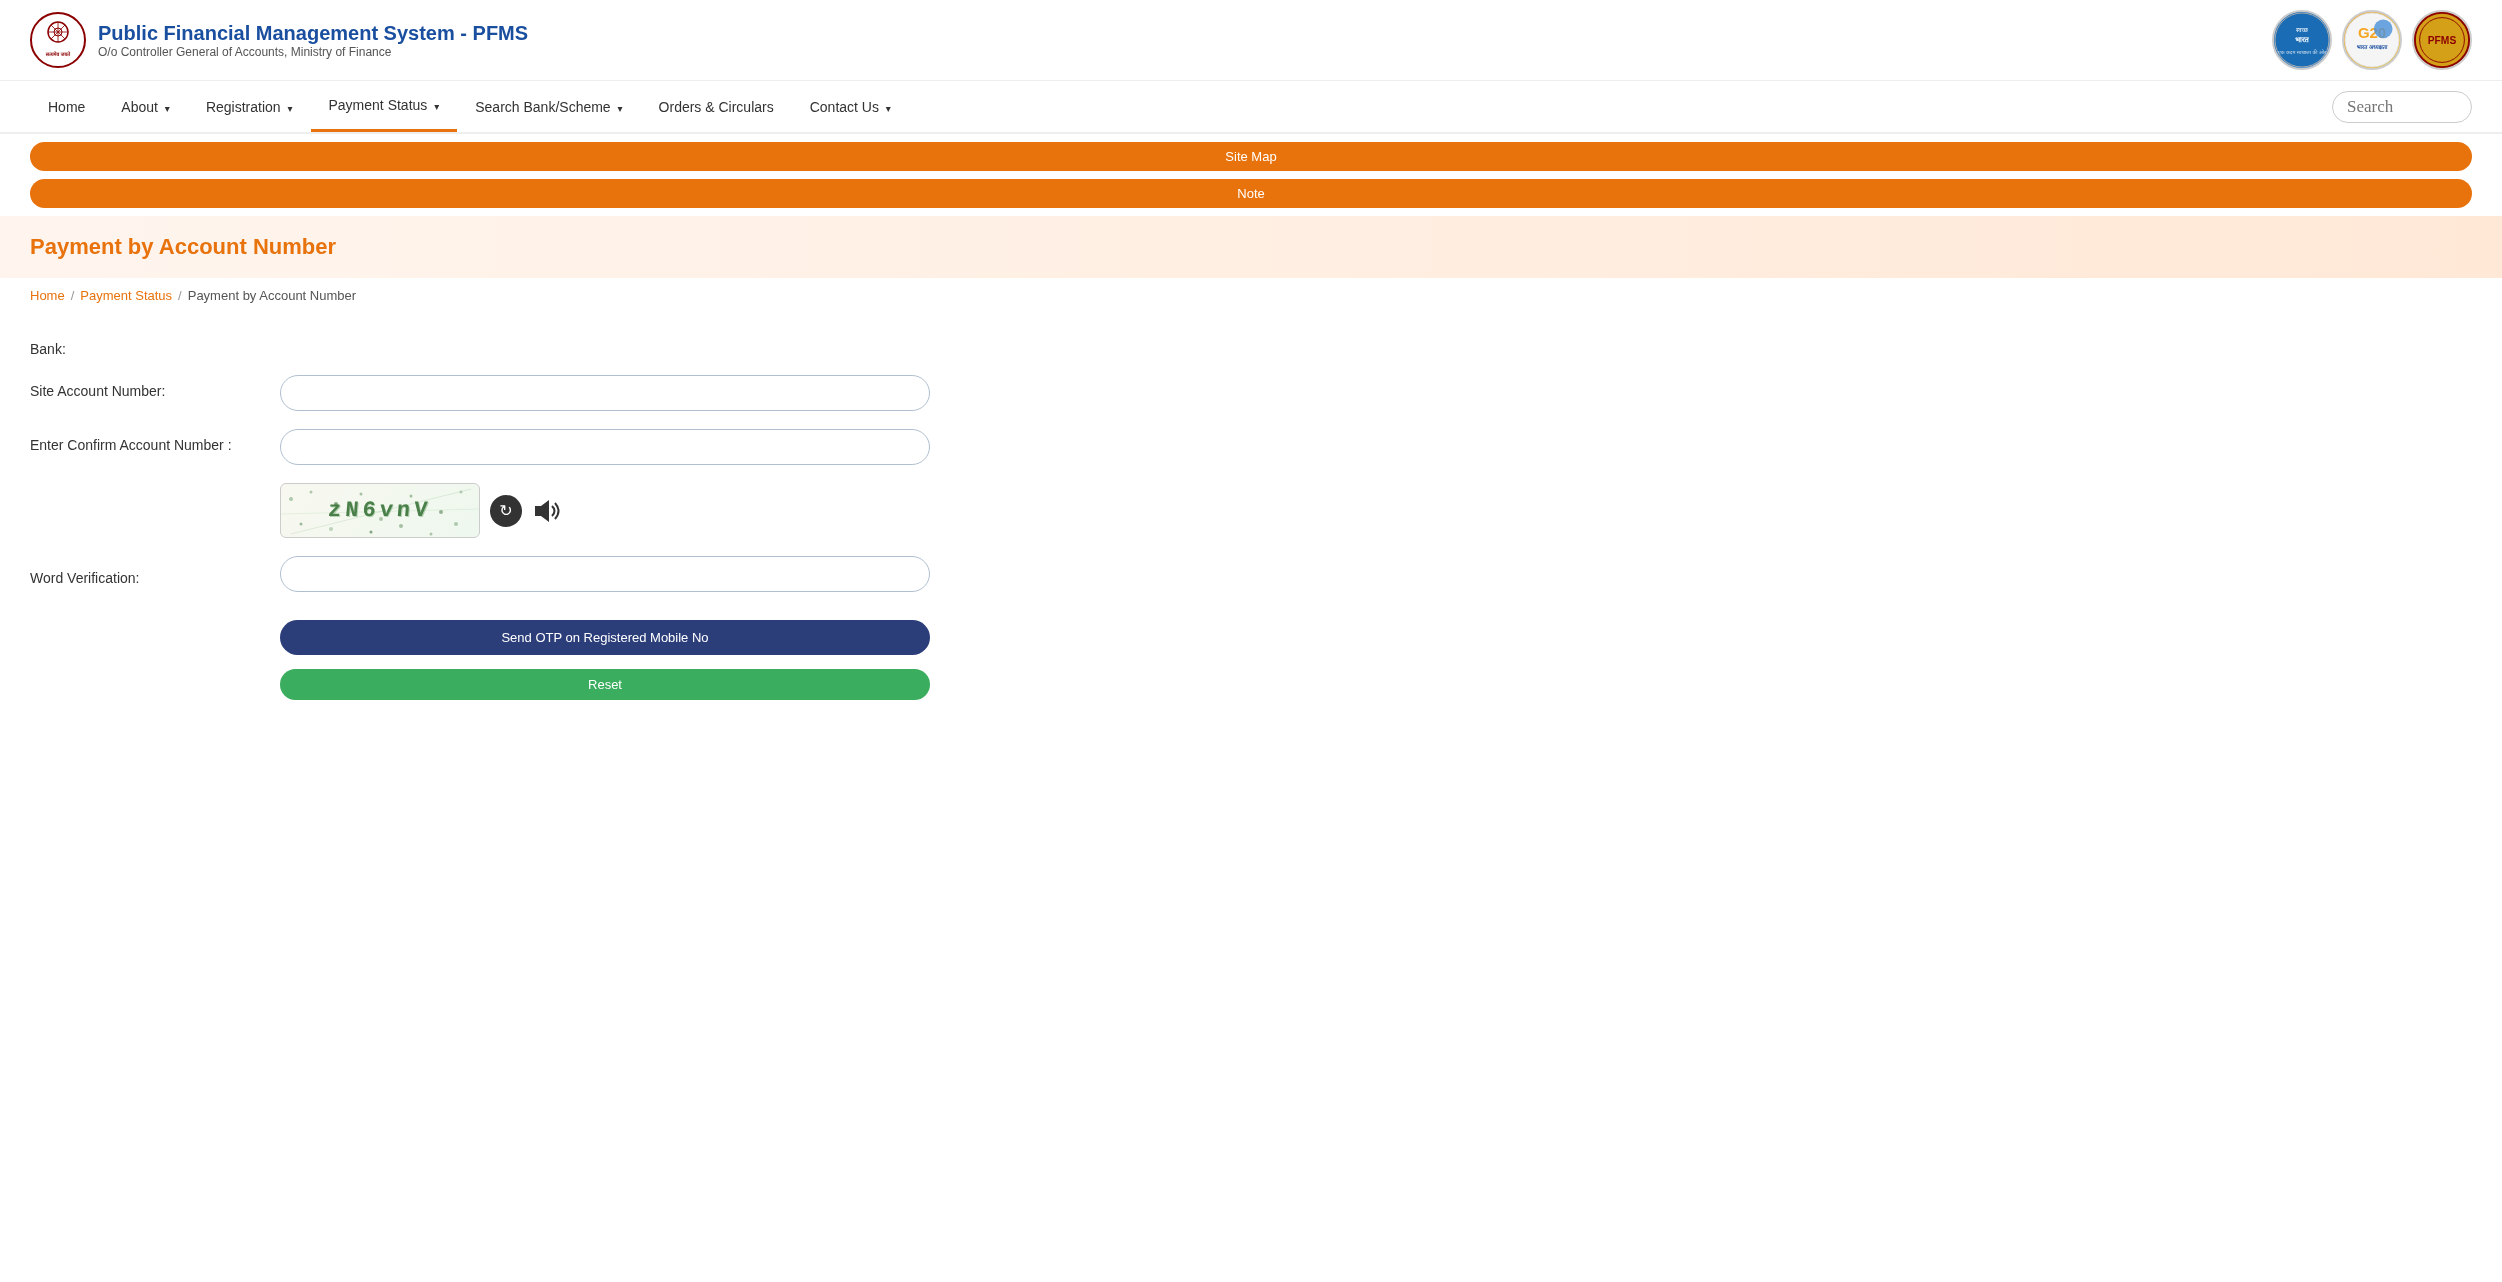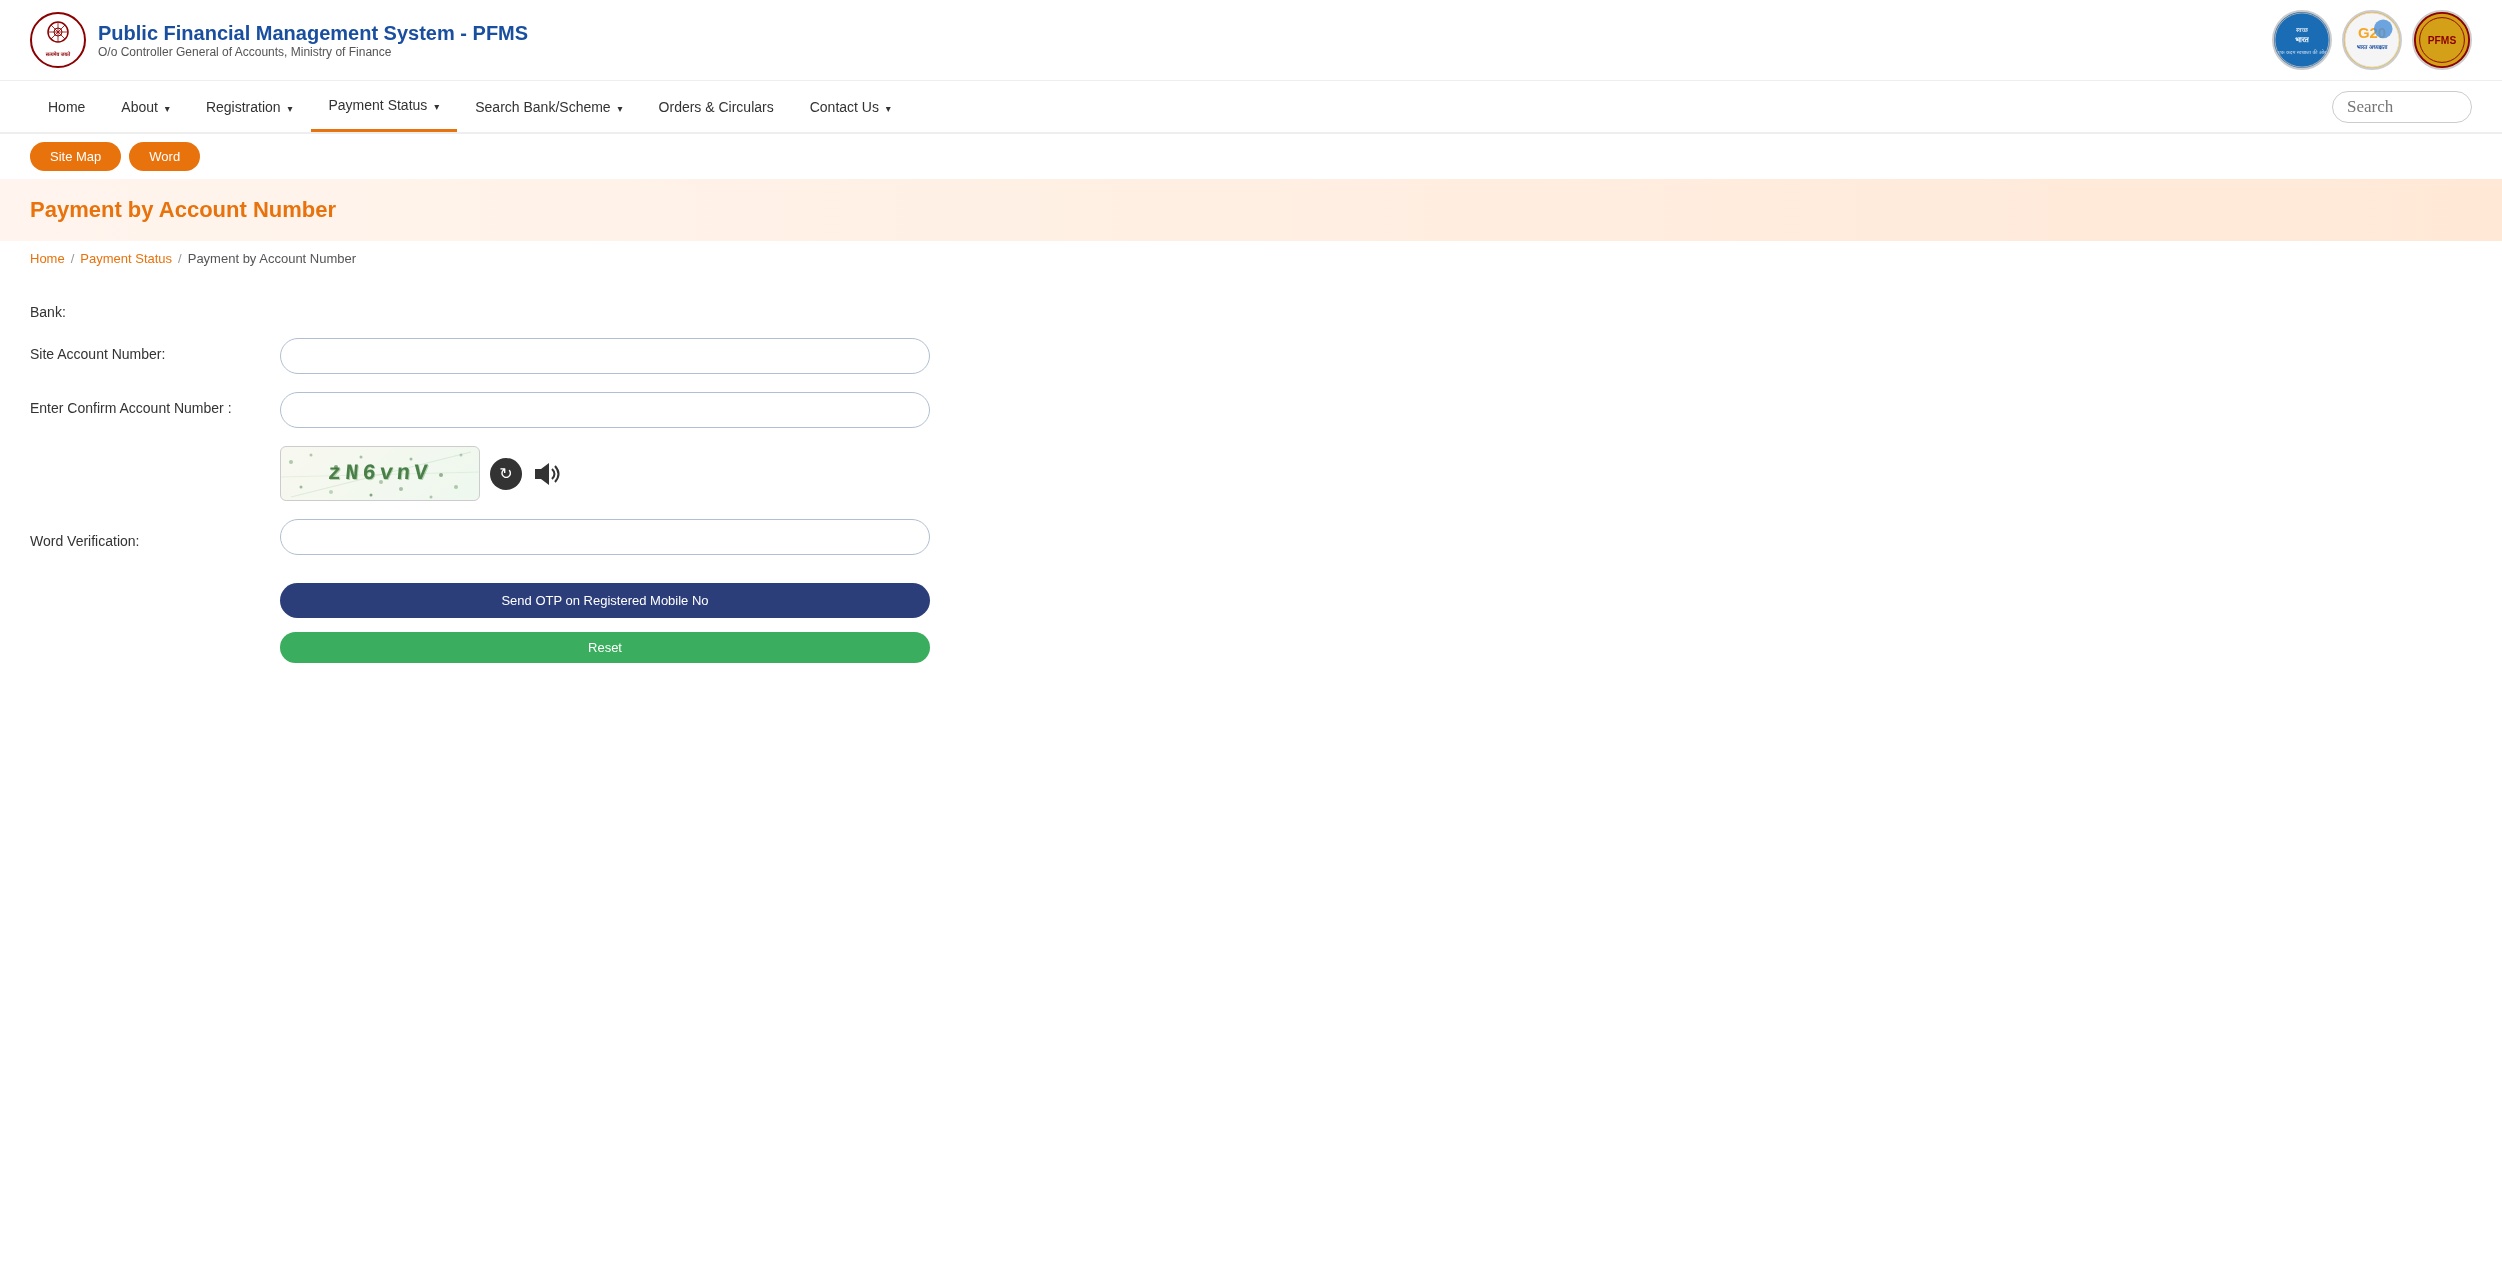--- a/index.html
+++ b/index.html
@@ -17,21 +17,21 @@
     .logo-badge.g20 { background: linear-gradient(135deg, #f5a623, #e8c73a); color: #1a4fa0; font-weight: bold; font-size: 11px; }
     .logo-badge.pfms { background: radial-gradient(circle, #d4a017, #8B0000); color: white; font-size: 7px; justify-content: center; }
 
     
     .navbar { background: #fff; border-bottom: 2px solid #eee; padding: 0 30px; display: flex; align-items: center; justify-content: space-between; }
     .nav-links { display: flex; align-items: center; gap: 0; }
     .nav-item { padding: 16px 18px; cursor: pointer; font-size: 14px; color: #333; position: relative; white-space: nowrap; }
     .nav-item.active { color: #333; border-bottom: 3px solid #e8720c; }
     .nav-item .arrow { font-size: 10px; margin-left: 3px; }
     .search-box { border: 1px solid #ccc; border-radius: 20px; padding: 5px 14px; font-size: 17px; outline: none; width: 140px; font-family: Liberation Serif, serif; }
-    .nav-buttons { display: flex; gap: 8px; padding: 8px 30px; }
+    .nav-buttons { display: flex; gap: 8px; padding: 8px 30px; flex-direction: column; }
     .btn-orange { background: #e8720c; color: white; border: none; border-radius: 20px; padding: 7px 20px; cursor: pointer; font-size: 13px; }
 
     
     .page-banner { background: linear-gradient(to right, #fff5ee, #ffe8d6); padding: 18px 30px; }
     .page-banner h2 { font-size: 22px; color: #e8720c; font-weight: bold; }
 
     
     .breadcrumb { padding: 10px 30px; font-size: 13px; display: flex; gap: 6px; align-items: center; }
     .breadcrumb a { color: #e8720c; text-decoration: none; cursor: pointer; }
     .breadcrumb span { color: #555; }
@@ -140,21 +140,21 @@
     <div class="nav-item">
       <span>Contact Us</span>
       <span class="arrow">▾</span>
     </div>
   </div>
   <input class="search-box" type="text" placeholder="Search" style="">
 </div>
 
 <div class="nav-buttons">
   <button class="btn-orange">Site Map</button>
-  <button class="btn-orange">Word</button>
+  <button class="btn-orange">Note</button>
 </div>
 
 <div class="page-banner">
   <h2>Payment by Account Number</h2>
 </div>
 
 <div class="breadcrumb">
   <a>Home</a>
   <span class="separator">/</span>
   <a>Payment Status</a>

